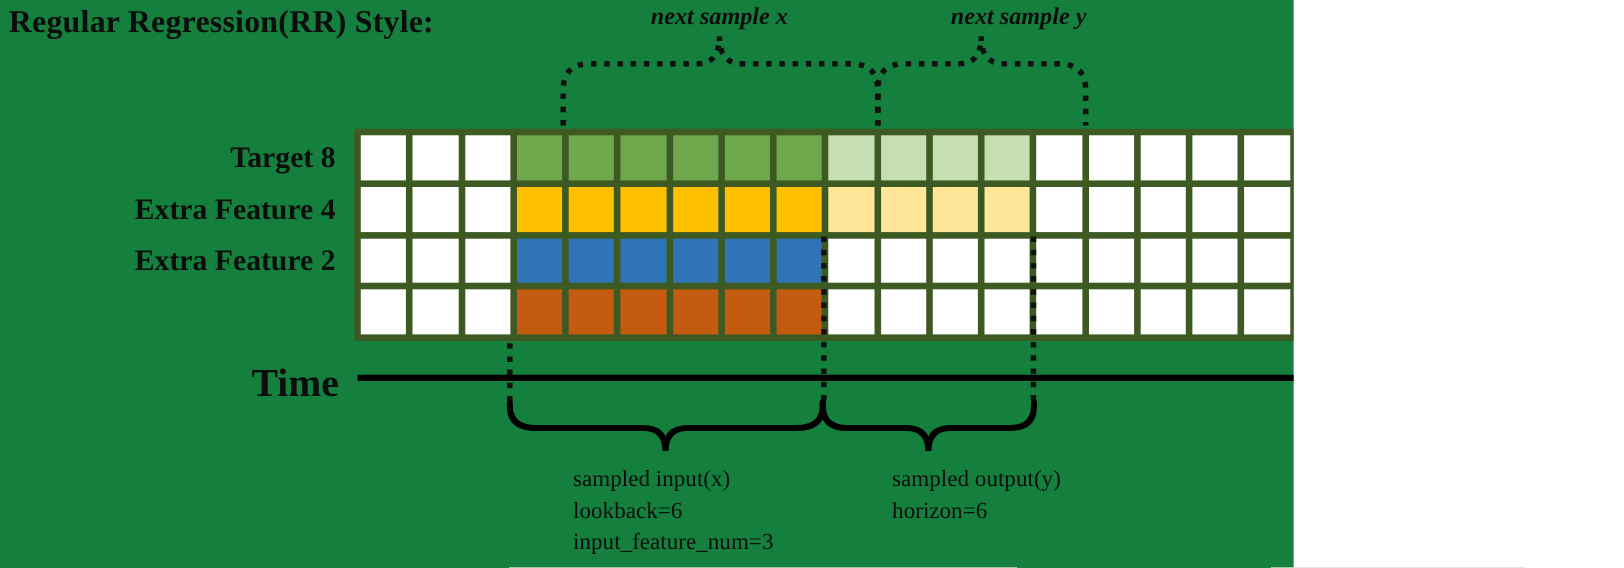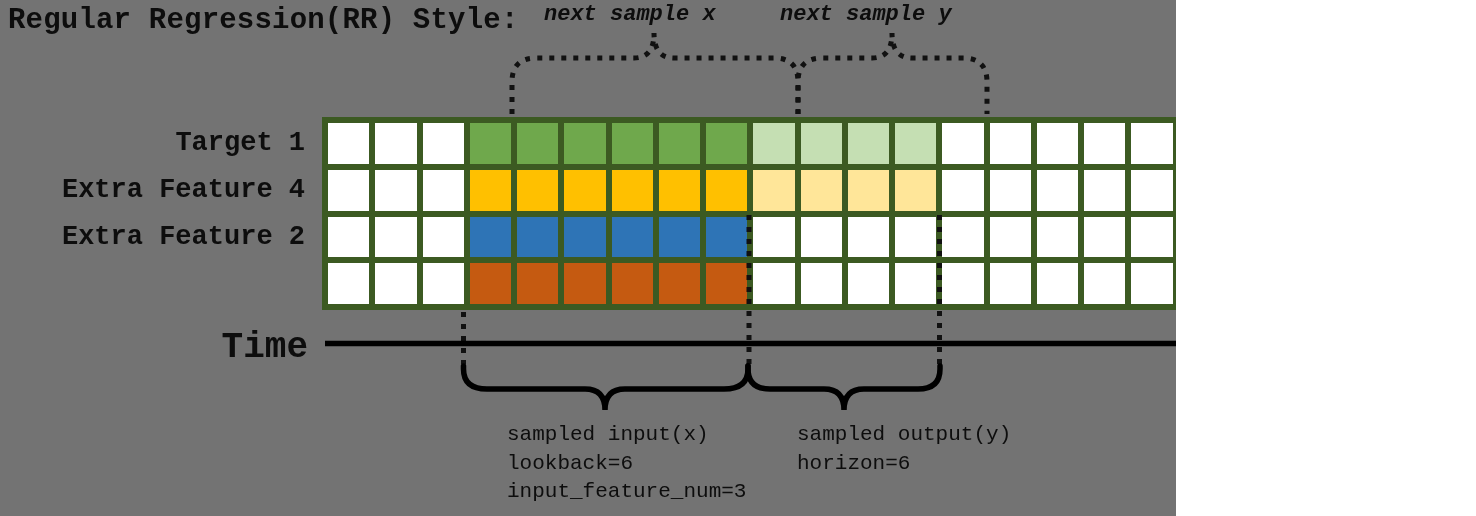--- a/index.html
+++ b/index.html
@@ -1,59 +1,59 @@
 <!DOCTYPE html>
 <html><head>
 <meta charset="utf-8">
 <style>
   html,body{margin:0;padding:0;background:#fff;}
   #canvas{
-    position:relative;width:1176px;height:516px;background:#737373;overflow:hidden;
-    font-family:Liberation Mono, monospace;color:#0d0d0d;
+    position:relative;width:1176px;height:516px;background:#15803d;overflow:hidden;
+    font-family:Liberation Serif, serif;color:#0d0d0d;
   }
   .abs{position:absolute;}
   #title{left:8px;top:4px;font-size:29px;font-weight:bold;letter-spacing:.2px;}
-  .brace-label{top:2px;width:220px;font-style:italic;font-size:22px;font-weight:600;}
+  .brace-label{top:2px;width:220px;text-align:center;font-style:italic;font-size:22px;font-weight:600;}
   #next-x-label{left:544px;}
-  #next-y-label{left:780px;}
+  #next-y-label{left:816px;}
   #row-labels{
     left:0;top:117px;width:314px;height:193px;display:grid;
     grid-template-rows:repeat(4,1fr);row-gap:6px;padding:6px 0;box-sizing:border-box;
   }
   .row-label{
     display:flex;align-items:center;justify-content:flex-end;
     padding-right:9px;font-size:27px;font-weight:bold;white-space:nowrap;
   }
   #grid{
     left:322px;top:117px;width:1140px;height:193px;box-sizing:border-box;
     display:grid;grid-template-columns:repeat(24,1fr);grid-template-rows:repeat(4,1fr);
     gap:6px;padding:6px;
   }
   .cell{background:#ffffff;}
   #time-label{left:180px;top:327px;width:128px;text-align:right;font-size:36px;font-weight:bold;}
-  .caption{top:421px;font-size:21px;line-height:28.5px;white-space:nowrap;}
+  .caption{top:421px;font-size:21px;line-height:28.5px;white-space:nowrap;margin-left:14px;}
   #caption-left{left:507px;}
   #caption-right{left:797px;}
   svg{position:absolute;left:0;top:0;pointer-events:none;}
   .dotted{fill:none;stroke:#111;stroke-width:5;stroke-dasharray:5 7;stroke-linecap:butt;}
   .solid-brace{fill:none;stroke:#000;stroke-width:5.5;stroke-linecap:round;}
   .axis{stroke:#000;stroke-width:5.5;}
 </style>
 </head>
 <body>
 
 <div id="canvas">
 
   <div id="title" class="abs">Regular Regression(RR) Style:</div>
 
   <div id="next-x-label" class="abs brace-label">next sample x</div>
   <div id="next-y-label" class="abs brace-label">next sample y</div>
 
   <div id="row-labels" class="abs">
-      <div class="row-label">Target 1</div>
+      <div class="row-label">Target 8</div>
       <div class="row-label">Extra Feature 4</div>
       <div class="row-label">Extra Feature 2</div>
     </div>
 
   <div id="grid" class="abs" style="background: rgb(60, 90, 34);">
       <div class="cell"></div>
       <div class="cell"></div>
       <div class="cell"></div>
       <div class="cell" style="background: rgb(111, 168, 76);"></div>
       <div class="cell" style="background: rgb(111, 168, 76);"></div>

